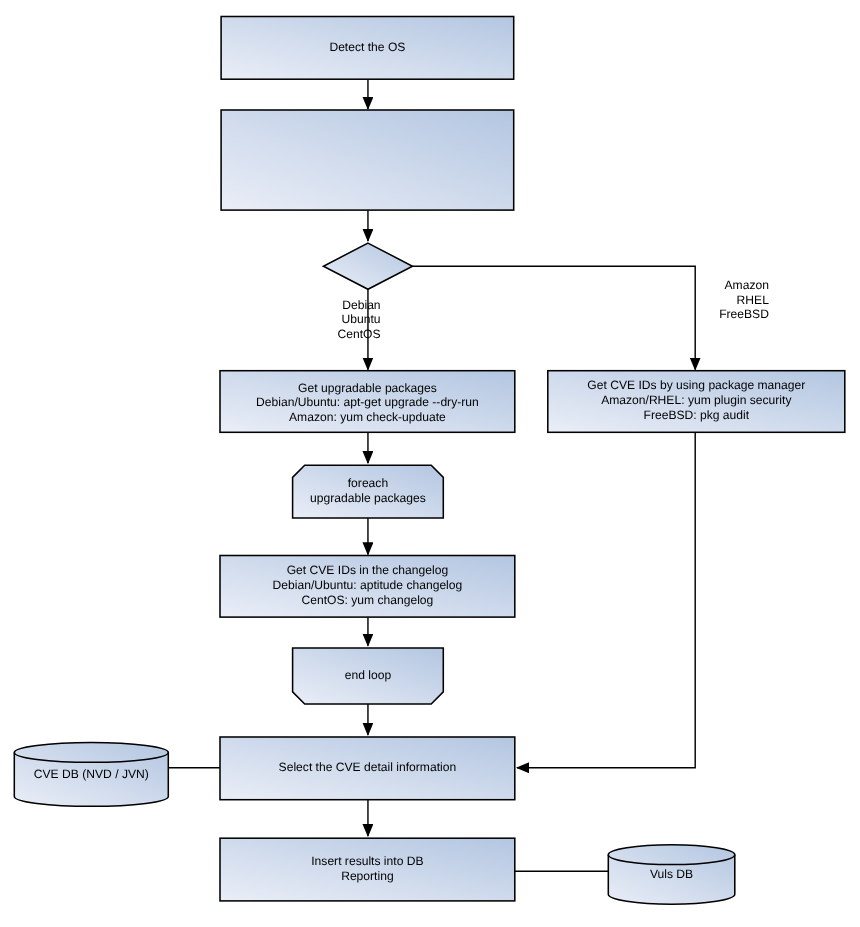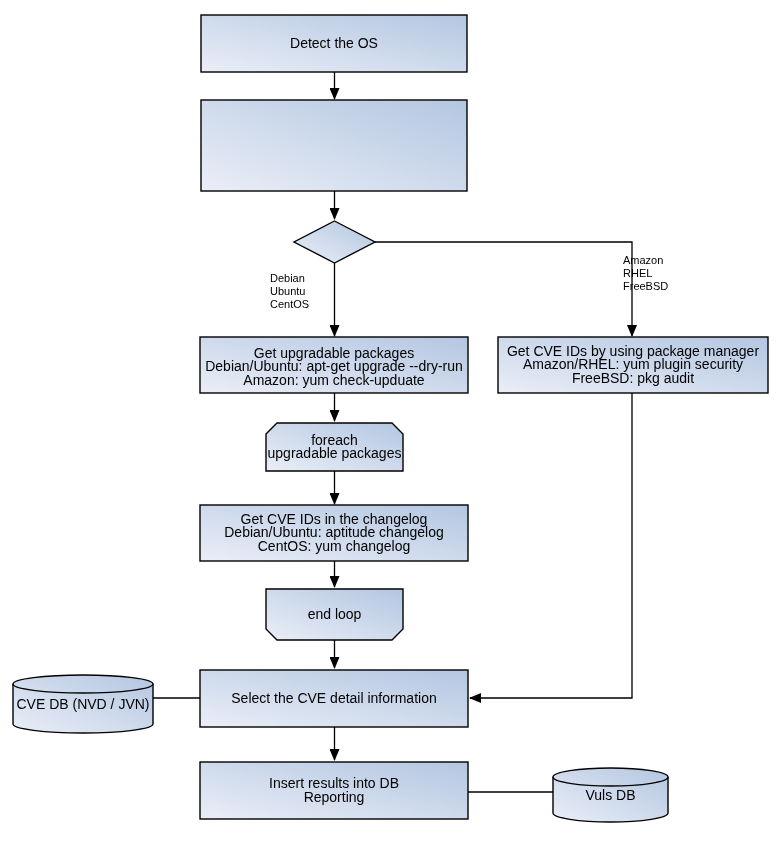--- a/index.html
+++ b/index.html
@@ -12,31 +12,31 @@
     overflow: hidden;
   }
   .layer { position: absolute; top: 0; left: 0; }
   .node-text {
     position: absolute;
     display: flex;
     flex-direction: column;
     align-items: center;
     justify-content: center;
     text-align: center;
-    font-size: 14px;
+    font-size: 11px;
     line-height: 13.5px;
     color: #000000;
     pointer-events: none;
   }
   .node-text span { display: block; white-space: nowrap; }
   .edge-label {
     position: absolute;
     display: flex;
     flex-direction: column;
-    align-items: flex-start;
+    align-items: flex-end;
     justify-content: flex-start;
     text-align: center;
     font-size: 11px;
     line-height: 13px;
     color: #000000;
   }
 </style>
 </head>
 <body>
 

